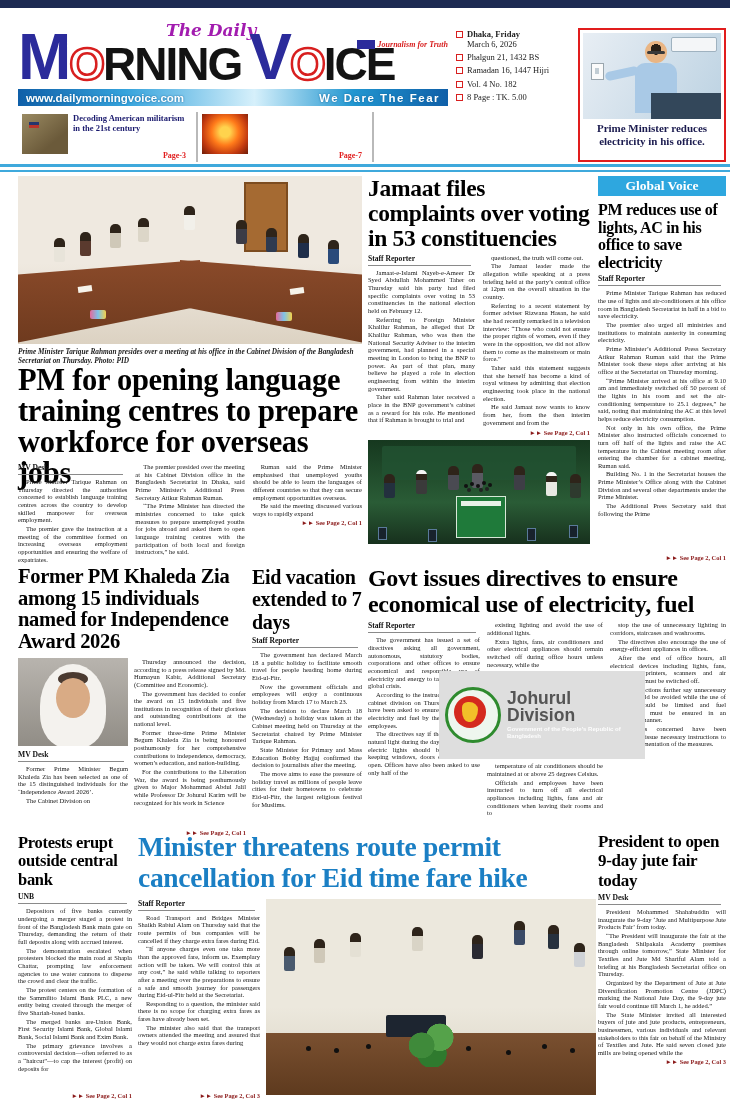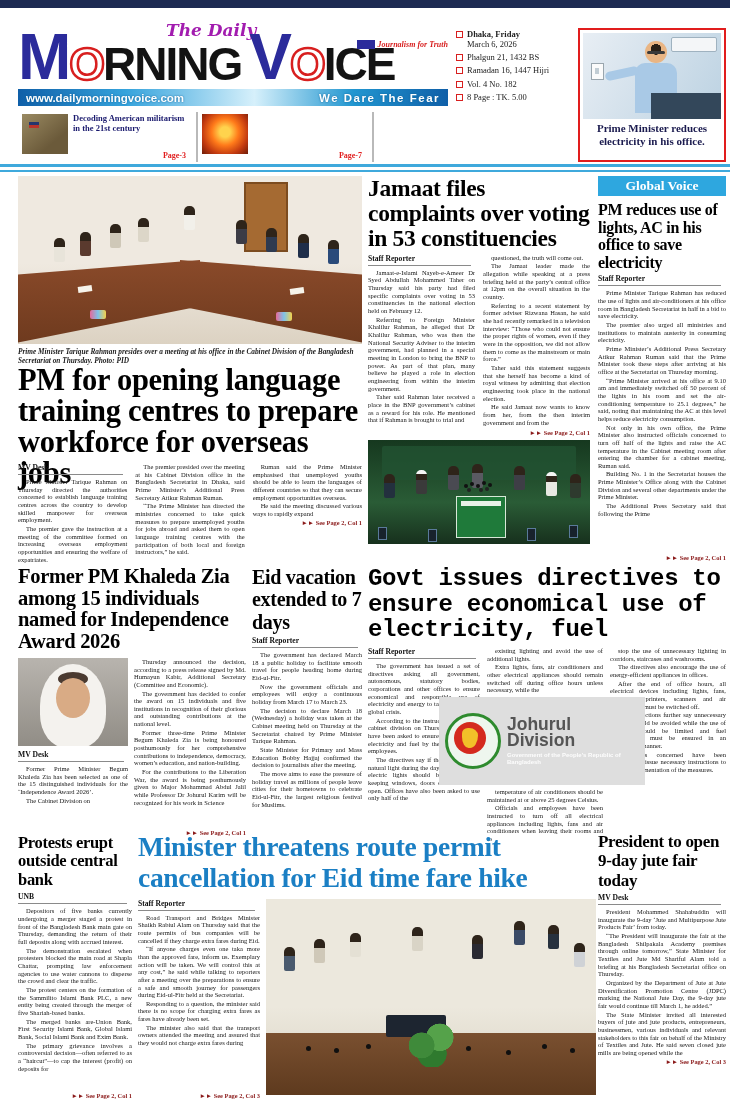--- a/index.html
+++ b/index.html
@@ -102,21 +102,21 @@
   .phone{position:absolute;width:7px;height:11px;background:#18222c;border:1px solid #5a7a9a;}
 
   
   .special{left:598px;top:176px;width:128px;}
   .sv-banner{height:20px;background:#2ea7df;color:#fff;font-weight:bold;font-size:13.5px;text-align:center;line-height:20px;}
   .sv-hl{font-size:16px;line-height:1.1;margin-top:5px;}
   .sv-body{margin-top:3px;height:272px;overflow:hidden;position:relative;}
 
   
   .govt{left:368px;top:566px;width:358px;}
-  .govt-hl{font-size:24px;line-height:1.07;font-family:Liberation Mono, monospace;}
+  .govt-hl{font-size:24px;line-height:1.07;}
   .govt-cols{display:flex;gap:7px;height:202px;margin-top:4px;position:relative;overflow:hidden;}
   .govt-cols .c1{width:112px;flex:none;}
   .govt-cols .c2{width:116px;flex:none;position:relative;}
   .govt-cols .c3{width:116px;flex:none;}
   .cab-logo{width:206px;margin:3px 0 3px -48px;height:88px;background:#dedede;position:relative;z-index:3;
             display:flex;align-items:center;gap:6px;box-sizing:border-box;padding:6px;}
   .emblem{width:50px;height:50px;border-radius:50%;background:#eef6ee;border:3px solid #2e8b2e;position:relative;flex:none;}
   .emblem i{position:absolute;left:6px;top:6px;width:32px;height:32px;border-radius:50%;background:#d42a1e;display:block;}
   .emblem u{position:absolute;left:14px;top:12px;width:16px;height:20px;background:#f2c029;display:block;text-decoration:none;
             border-radius:40% 60% 55% 45%/30% 40% 70% 60%;}

